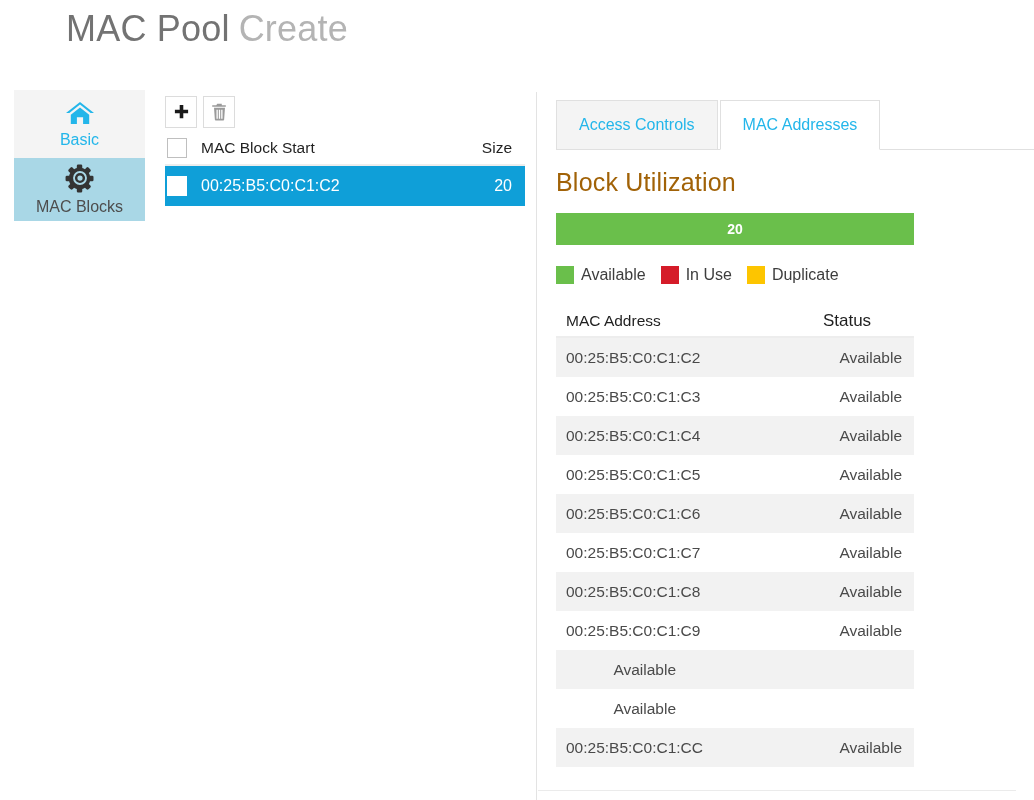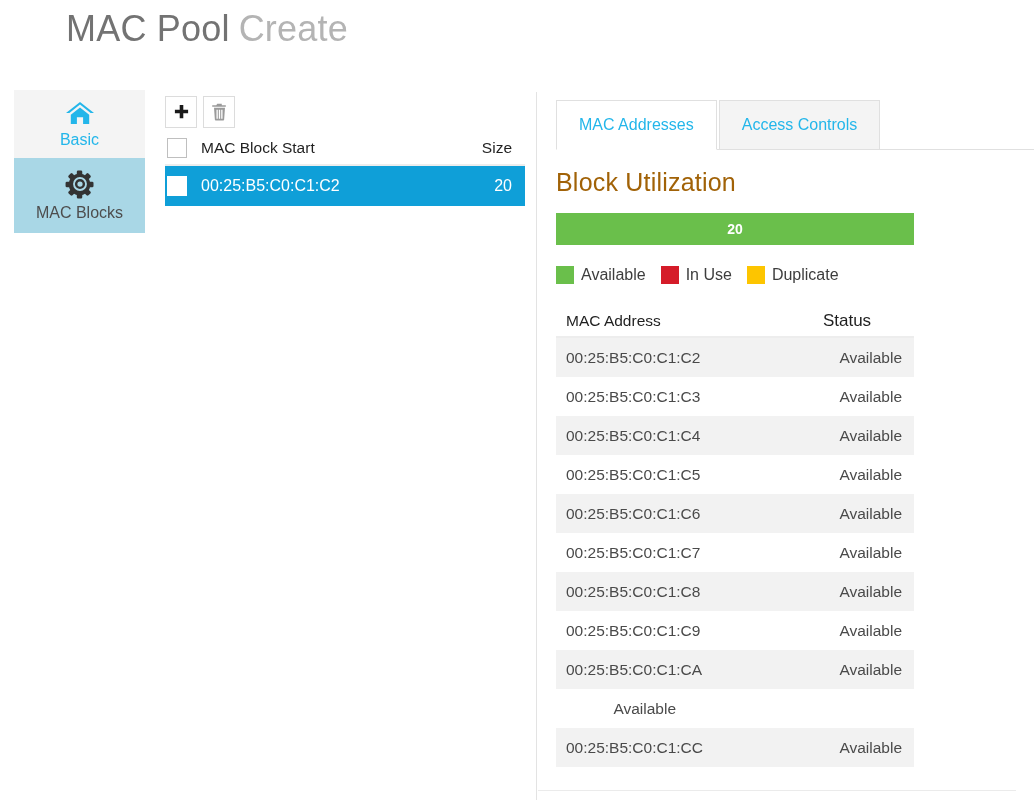--- a/index.html
+++ b/index.html
@@ -53,21 +53,21 @@
     font-size: 16px;
     line-height: 18px;
   }
   .wiz-item.basic {
     background: #f4f4f4;
     height: 68px;
   }
   .wiz-item.basic .wiz-label { color: #23b6ea; }
   .wiz-item.active {
     background: #a9d7e6;
-    height: 75px;
+    height: 63px;
   }
   .wiz-item.active .wiz-label { color: #4d4d4d; }
 
   
   .blocks-panel {
     position: absolute;
     left: 165px; top: 96px;
     width: 360px;
   }
   .toolbar {
@@ -353,25 +353,25 @@
 
     </div>
   </div>
 
   <div class="v-divider"></div>
 
   <div class="right-panel">
 
     <div class="tabs">
       <div class="tabs-underline"></div>
+      <div class="tab">
+        <span>Access Controls</span>
+      </div>
       <div class="tab active">
         <span>MAC Addresses</span>
-      </div>
-      <div class="tab">
-        <span>Access Controls</span>
       </div>
     </div>
 
     <div class="section-title">Block Utilization</div>
 
     <div class="util-bar">
       <div class="util-seg" style="width:100%;background:#6abf4b;">
         <span>20</span>
       </div>
     </div>
@@ -423,21 +423,20 @@
         </div>
         <div class="mac-row alt">
           <span class="r-addr">00:25:B5:C0:C1:C8</span>
           <span class="r-status">Available</span>
         </div>
         <div class="mac-row">
           <span class="r-addr">00:25:B5:C0:C1:C9</span>
           <span class="r-status">Available</span>
         </div>
         <div class="mac-row alt">
-          <span class="r-addr">00:25:B5:C0:C1:CA</span>
           <span class="r-status">Available</span>
         </div>
         <div class="mac-row">
           <span class="r-status">Available</span>
         </div>
         <div class="mac-row alt">
           <span class="r-addr">00:25:B5:C0:C1:CC</span>
           <span class="r-status">Available</span>
         </div>
       </div>

